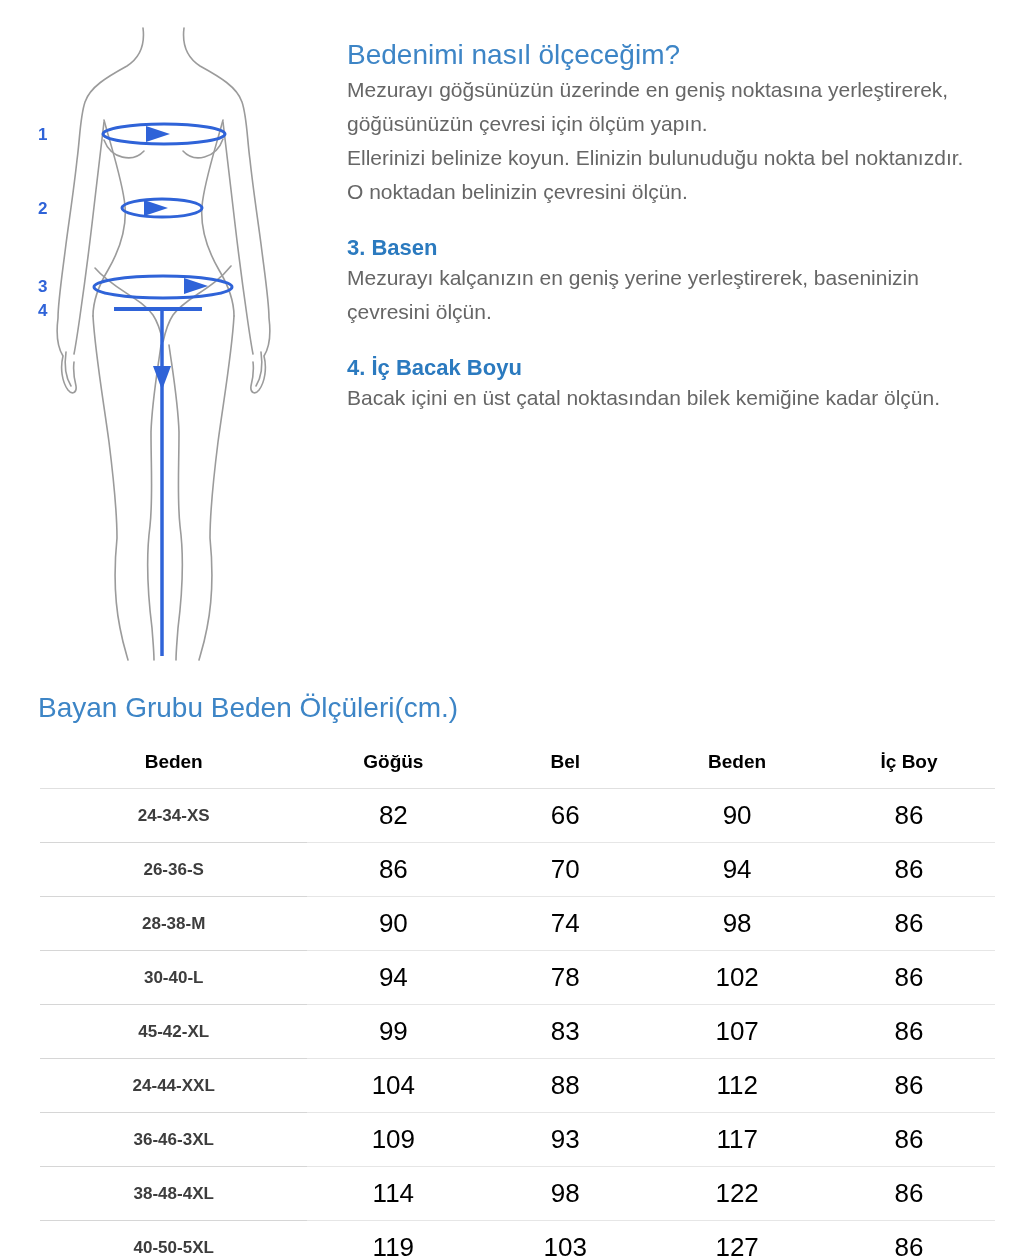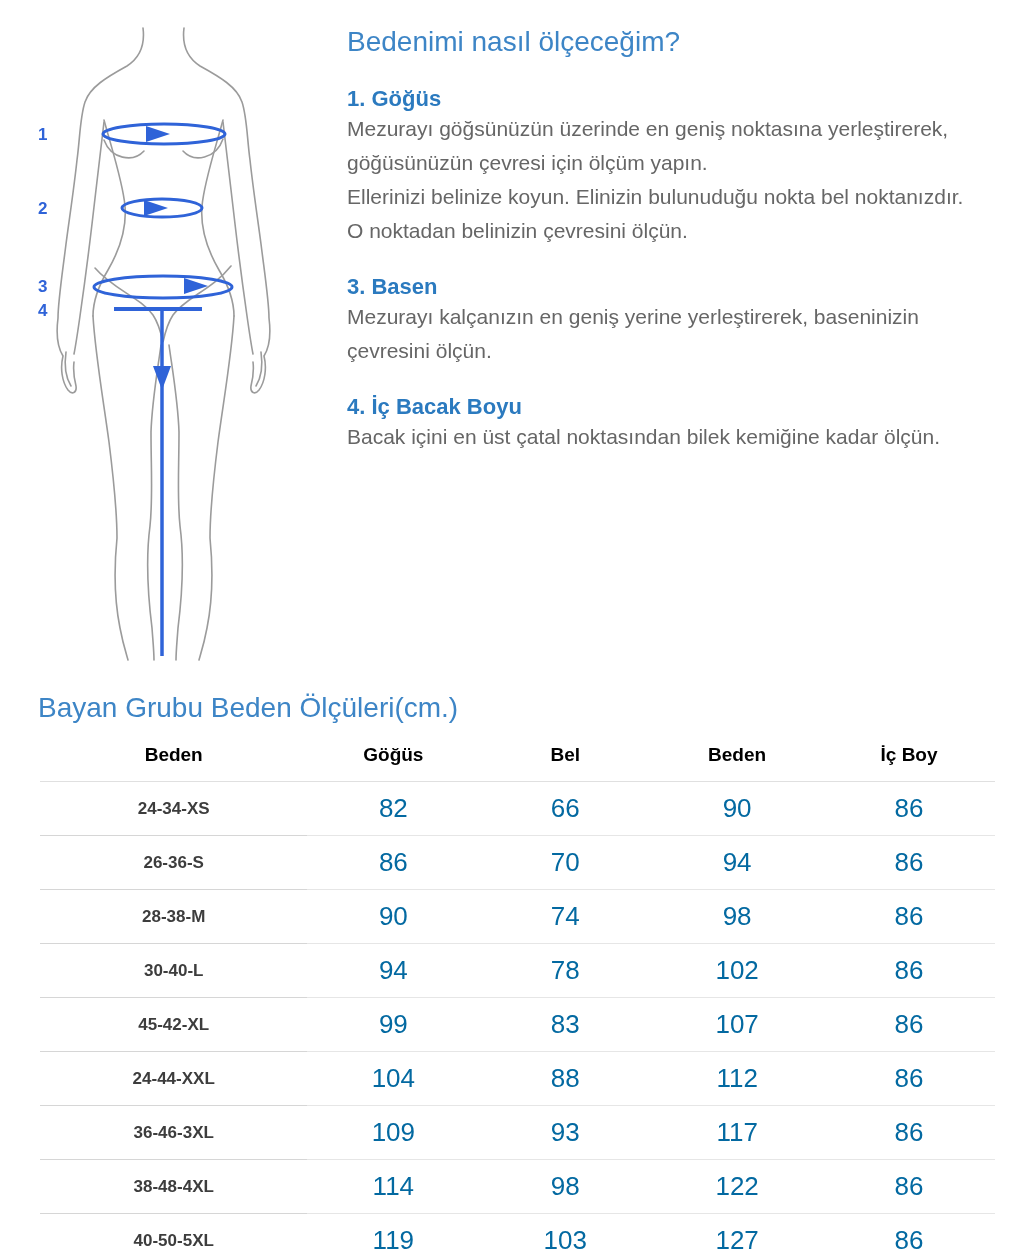--- a/index.html
+++ b/index.html
@@ -9,52 +9,52 @@
     font-family:"Liberation Sans", sans-serif;
     position:relative;
   }
   
   .top { position:relative; width:1024px; height:668px; }
   .figure-wrap { position:absolute; left:0; top:0; width:330px; height:668px; }
   .figure-wrap svg { display:block; }
   .guide { position:absolute; left:347px; top:24px; width:628px; }
   .guide-title {
     font-size:28px; font-weight:400; color:#3d85c6;
-    letter-spacing:0; line-height:36px;
+    letter-spacing:0; line-height:36px;margin-top:13px;
   }
   .guide h2 {
     font-size:22px; font-weight:700; color:#2b7abf;
     margin-top:25px; line-height:27px;
   }
   .guide p {
     font-size:21px; font-weight:400; color:#666666;
     line-height:34px; 
   }
   
   .table-section { position:absolute; left:0; top:668px; width:1024px; }
   .table-title {
     font-size:28px; font-weight:400; color:#3d85c6;
-    margin:22px 0 5px 38px; line-height:36px;
+    margin:22px 0 12px 38px; line-height:36px;
   }
   table.size-table {
     border-collapse:separate; border-spacing:0;
     margin-left:40px; width:955px; table-layout:fixed;
   }
   table.size-table thead th {
     font-size:19px; font-weight:700; color:#000000;
     text-align:center; padding:13px 0 15px 0;
     border-bottom:1px solid #e0e0e0;
   }
   table.size-table tbody th {
     font-size:17px; font-weight:700; color:#3d3d3d;
     text-align:center; padding:14px 0;
     border-bottom:1px solid #d6d6d6;
   }
   table.size-table tbody td {
-    font-size:26px; font-weight:400; color:#0369a1;
+    font-size:26px; font-weight:400; color:#000000;
     text-align:center; padding:11px 0;
     border-bottom:1px solid #e6e6e6;
   }
   .col-size { width:28%; } .col-m { width:18%; }
 </style>
 </head>
 <body>
 
 <div class="top">
 
@@ -119,21 +119,20 @@
           <text x="38" y="316">4</text>
         </g>
       </g>
     </svg>
   </div>
 
   <div class="guide">
     <div class="guide-title">Bedenimi nasıl ölçeceğim?</div>
 
     <section>
-      <h2>1. Göğüs</h2>
       <p>Mezurayı göğsünüzün üzerinde en geniş noktasına yerleştirerek, göğüsünüzün çevresi için ölçüm yapın.</p>
     </section>
 
     <section>
       <p>Ellerinizi belinize koyun. Elinizin bulunuduğu nokta bel noktanızdır. O noktadan belinizin çevresini ölçün.</p>
     </section>
 
     <section>
       <h2>3. Basen</h2>
       <p>Mezurayı kalçanızın en geniş yerine yerleştirerek, baseninizin çevresini ölçün.</p>

